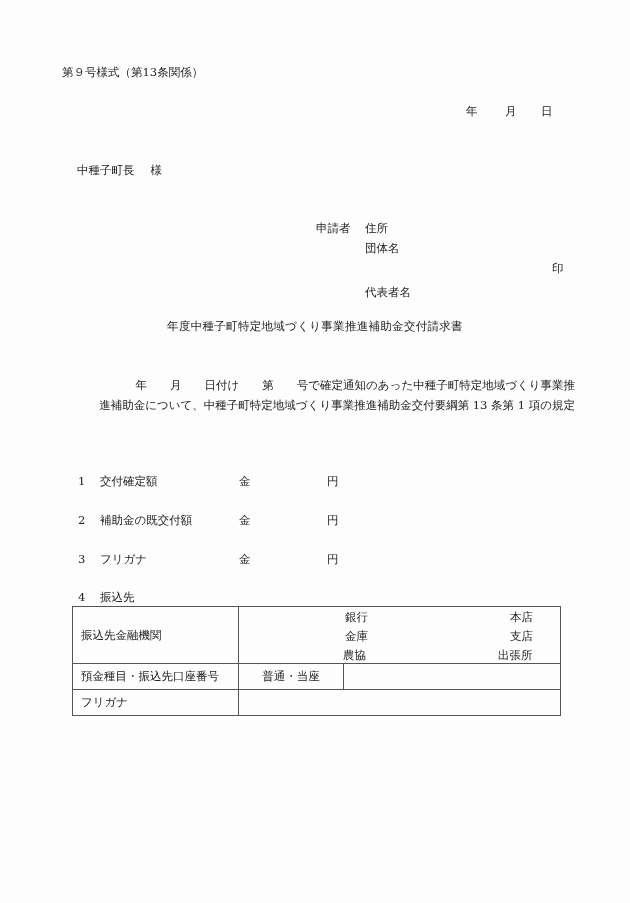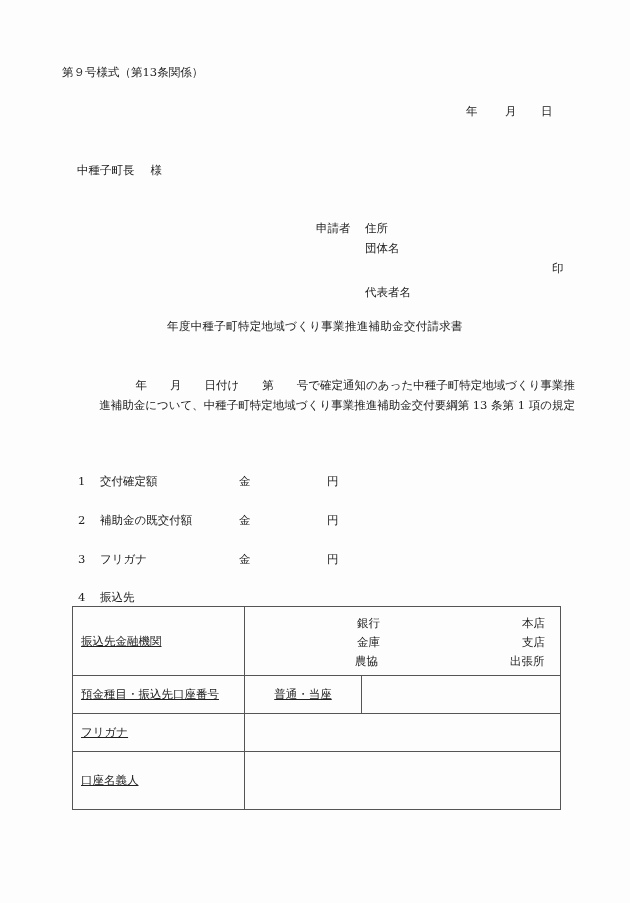--- a/index.html
+++ b/index.html
@@ -19,21 +19,21 @@
     .seal { left: 552px; top: 261px; }
     .doc-title { left: 0; width: 630px; text-align: center; top: 319px; letter-spacing: 0.3px; }
     .body-text { left: 60px; width: 515px; top: 375px; line-height: 20px; white-space: normal; text-align: right; }
     .body-text p { margin: 0; white-space: nowrap; }
     .item { left: 78px; }
     .item span { position: absolute; white-space: nowrap; }
     .bank-table {
       position: absolute; left: 72px; top: 606px; width: 489px;
       border-collapse: collapse;
     }
-    .bank-table td { border: 1px solid #555; padding: 6px; vertical-align: middle; text-decoration: underline; }
+    .bank-table td { border: 1px solid #555; padding: 0; vertical-align: middle; }
     .bank-table td.label { padding-left: 8px; width: 157px; }
     .bank-inst-cell { position: relative; height: 56px; }
     .bank-inst-cell span { position: absolute; }
     .acct-type { width: 104px; text-align: center; }
   </style>
 </head>
 <body>
 
 <div class="abs form-number">第９号様式（第13条関係）</div>
 
@@ -100,18 +100,14 @@
   </tr>
   <tr>
     <td class="label" style="height:25px;">預金種目・振込先口座番号</td>
     <td class="acct-type">普通・当座</td>
     <td></td>
   </tr>
   <tr>
     <td class="label" style="height:25px;">フリガナ</td>
     <td colspan="2"></td>
   </tr>
-  <tr>
-    <td class="label" style="height:45px;">口座名義人</td>
-    <td colspan="2"></td>
-  </tr>
 </tbody>
   </table>
 
 </body></html>

